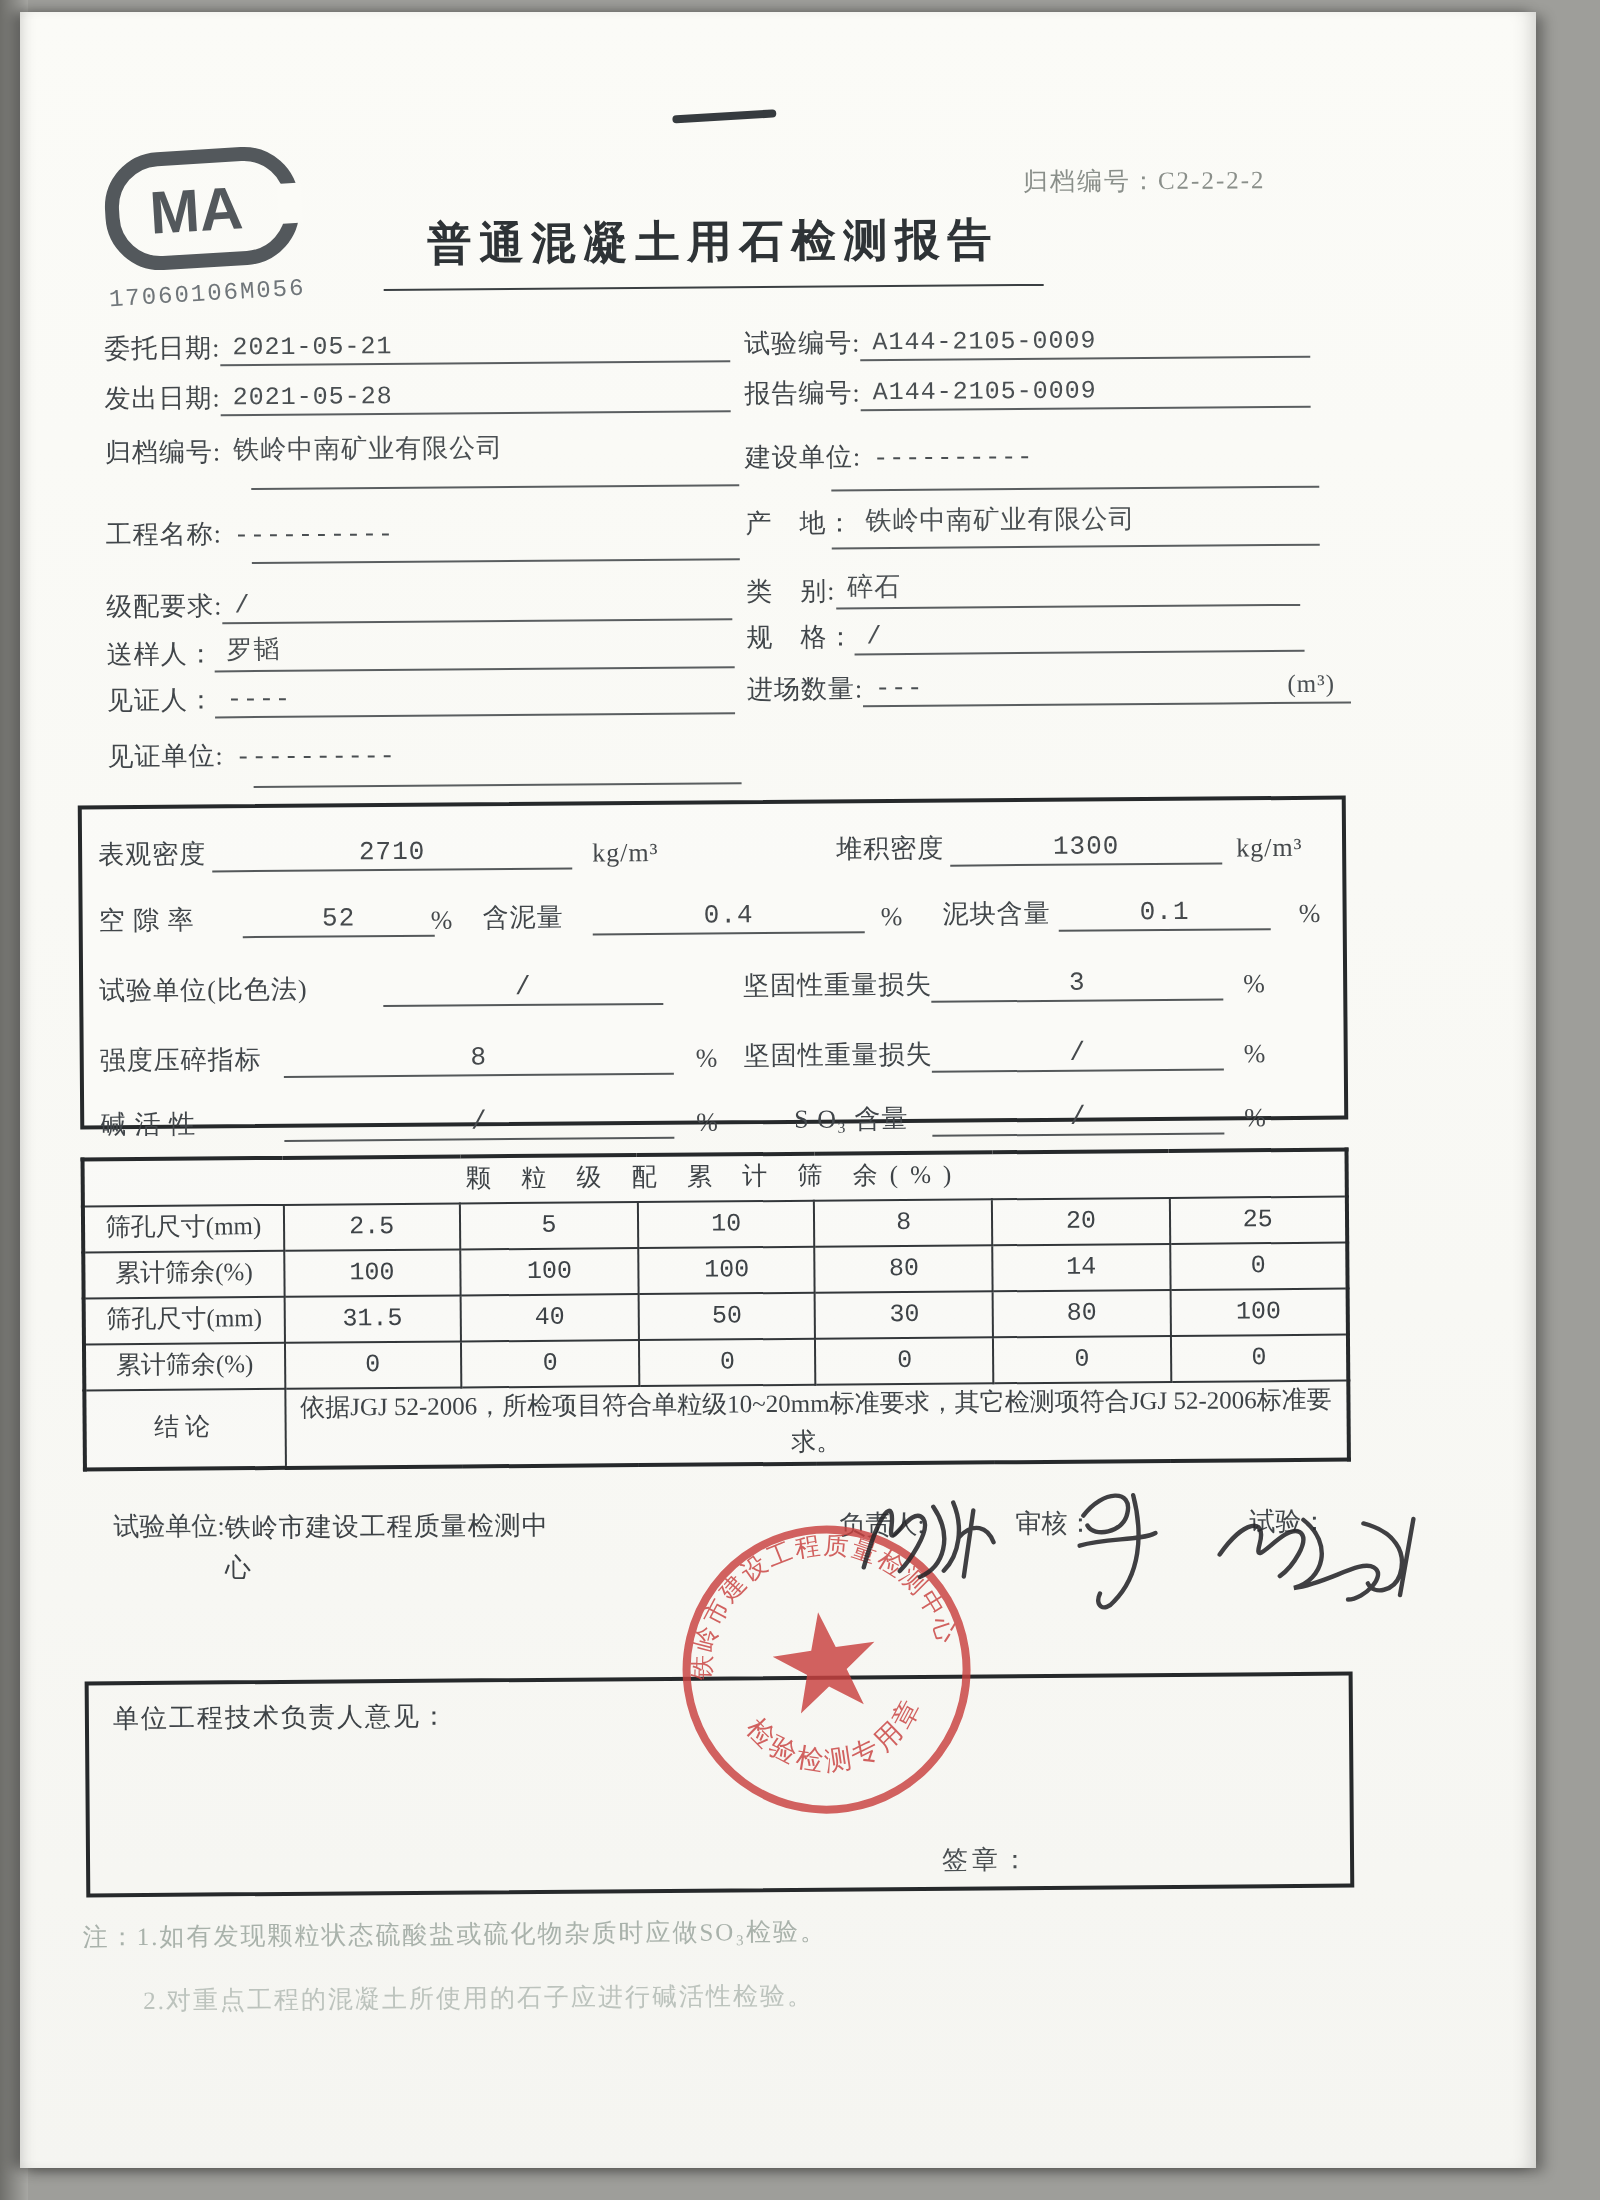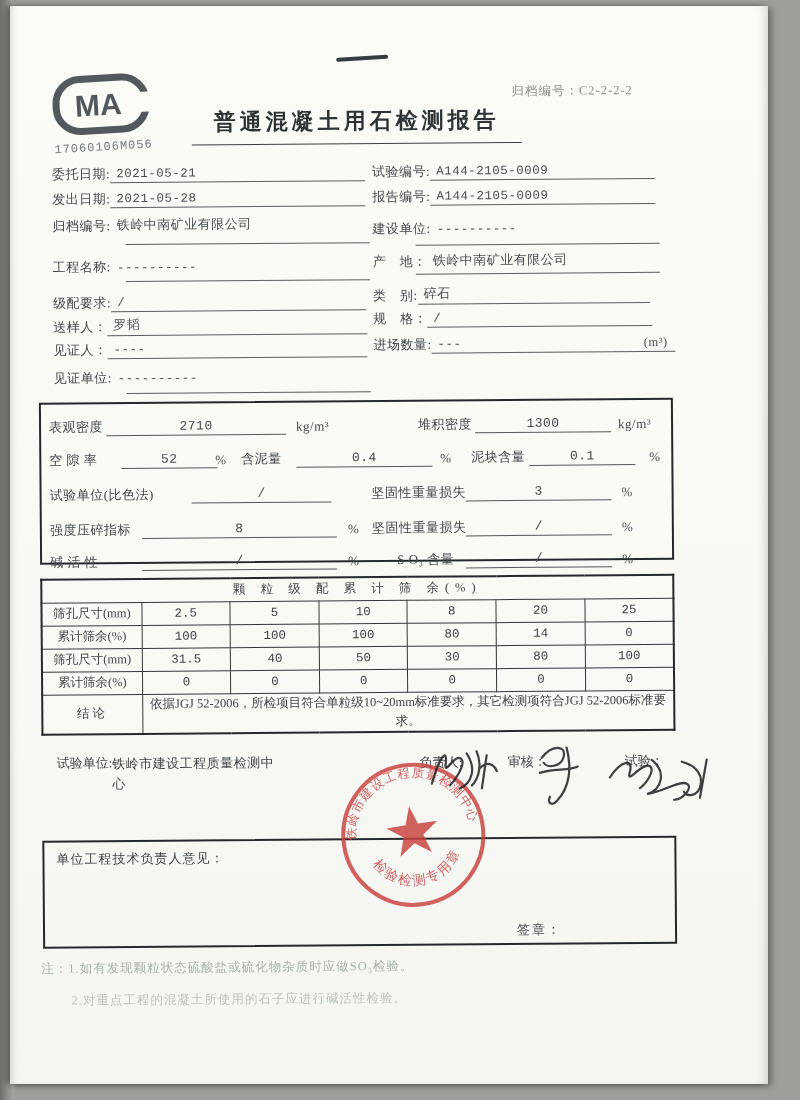--- a/index.html
+++ b/index.html
@@ -54,21 +54,21 @@
   .sig-unit .flab { vertical-align:top; }
   .sig-unit .uval { display:inline-block; width:162px; vertical-align:top; line-height:1.5; letter-spacing:.5px; }
   .sig-label { position:absolute; top:2px; color:#41464a; }
 
   .sig-svg { position:absolute; left:370px; top:728px; z-index:6; }
 
   .stamp { position:absolute; left:323px; top:751px; width:156px; height:156px; z-index:5; transform:rotate(-8deg); opacity:.82; }
 
   .obox { position:absolute; left:30px; top:832px; width:634px; height:108px; border:2px solid #26292b; z-index:3; }
   .obox-label { position:absolute; left:12px; top:8px; font-size:13px; letter-spacing:1px; color:#3e4347; }
-  .seal-label { position:absolute; left:472px; top:82px; font-size:13px; letter-spacing:2px; color:#4a4f52; }
+  .seal-label { position:absolute; left:426px; top:82px; font-size:13px; letter-spacing:2px; color:#4a4f52; }
 
   .note1 { position:absolute; left:28px; top:952px; font-size:12.5px; color:#a9b2ab; letter-spacing:1px; }
   .note2 { position:absolute; left:58px; top:984px; font-size:12.5px; color:#bcc3bd; letter-spacing:1px; }
 </style>
 </head>
 <body>
 
 <div class="paper">
 <div class="content">
 

